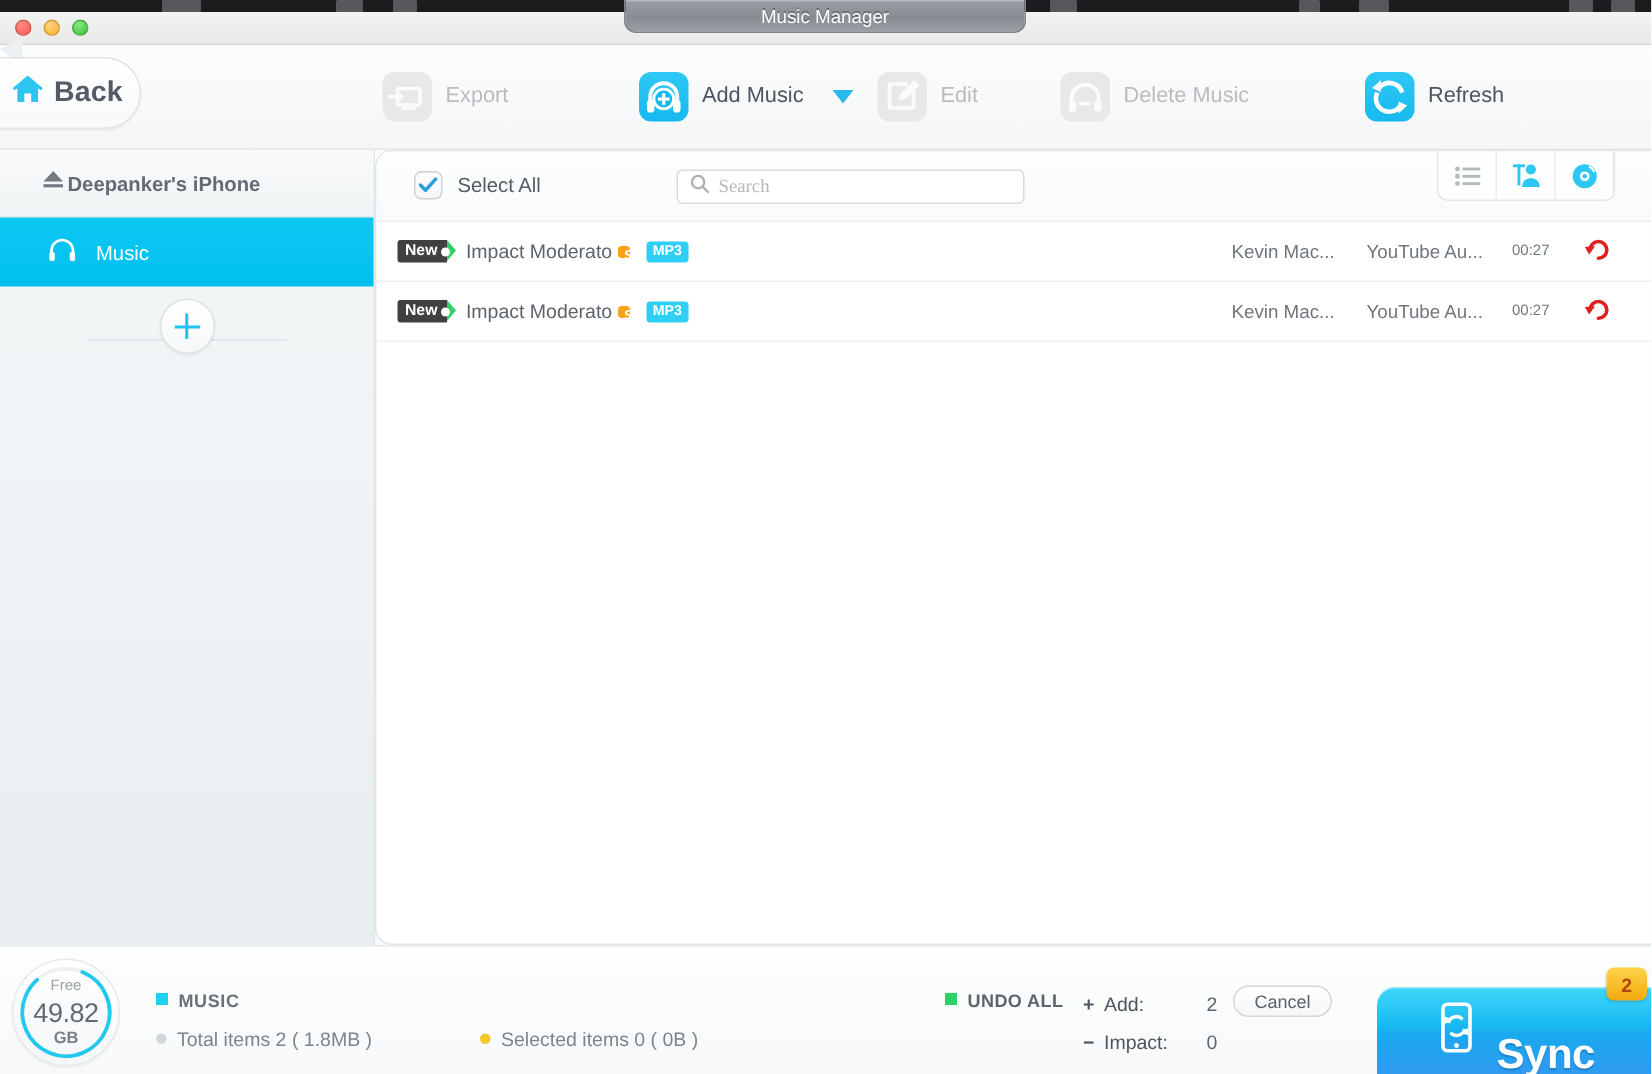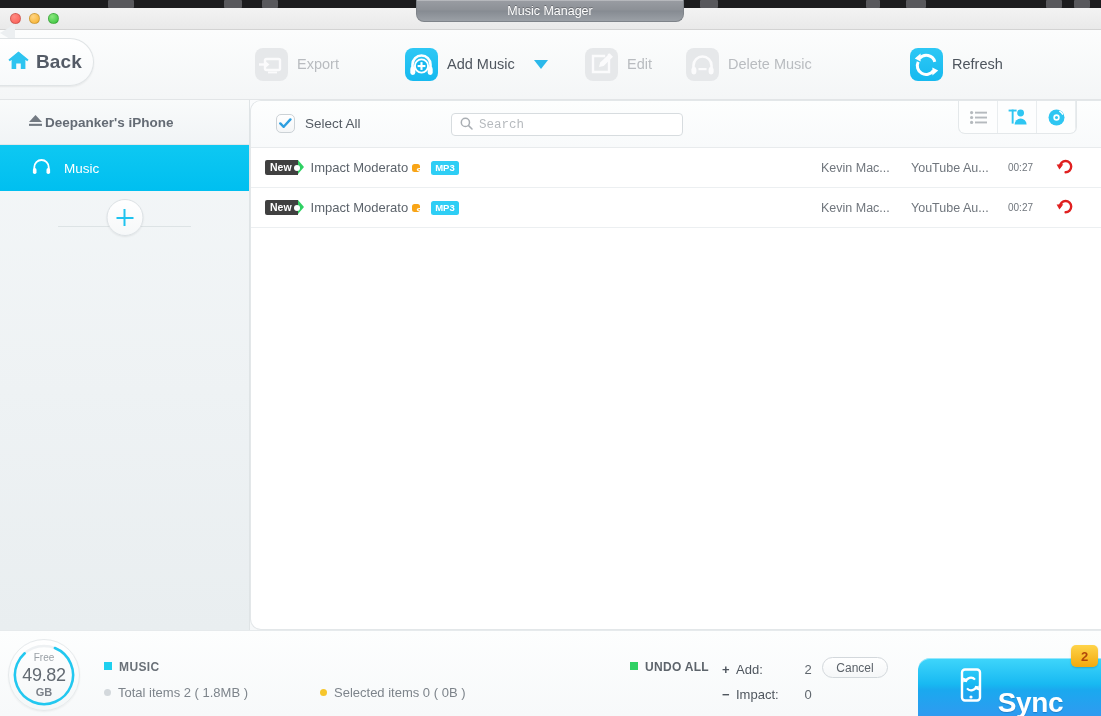--- a/index.html
+++ b/index.html
@@ -173,21 +173,21 @@
   .selectall .sa-label { font-size: 13.5px; color: #555c64; }
   .searchbox {
     position: absolute; top: 12px; left: 200px;
     width: 232px; height: 23px;
     background: #fff; border: 1px solid #d7dcdf; border-radius: 4px;
     display: flex; align-items: center; gap: 6px; padding-left: 8px;
   }
   .searchbox input {
     border: none; outline: none; font-size: 12.5px;
     color: #5a6068; background: transparent; width: 186px;
-    font-family: Liberation Mono, monospace;
+    font-family: Liberation Serif, serif;
   }
   .searchbox input::placeholder { color: #b6babe; }
 
   .viewtabs {
     position: absolute; top: 0; right: 24px;
     display: flex; height: 33px;
     border: 1px solid #e4e8ea; border-top: none;
     border-radius: 0 0 7px 7px; overflow: hidden;
     background: #fdfefe;
   }
@@ -364,21 +364,21 @@
       <svg width="33" height="33" viewBox="0 0 33 33">
         <rect x="10" y="11" width="15" height="11" rx="1.5" fill="none" stroke="#fbfbfc" stroke-width="2.4"></rect>
         <rect x="13" y="23.5" width="9" height="1.9" fill="#fbfbfc"></rect>
         <path d="M4 16.5 L13 16.5" stroke="#fbfbfc" stroke-width="2.4"></path>
         <path d="M9 12 L14.5 16.5 L9 21 Z" fill="#fbfbfc"></path>
       </svg>
     </span>
     <span class="tlabel">Export</span>
   </div>
 
-  <div class="tool-item active" style="left:405px;">
+  <div class="tool-item active" style="left:426px;">
     <span class="tico on">
       <svg width="33" height="33" viewBox="0 0 33 33">
         <path d="M7.5 20.5 L7.5 16.5 A9 9 0 0 1 25.5 16.5 L25.5 20.5" fill="none" stroke="#ffffff" stroke-width="2.6" stroke-linecap="round"></path>
         <rect x="5.3" y="18.5" width="5" height="8.5" rx="2.4" fill="#ffffff"></rect>
         <rect x="22.7" y="18.5" width="5" height="8.5" rx="2.4" fill="#ffffff"></rect>
         <circle cx="16.5" cy="18" r="6.6" fill="#14b9ef"></circle>
         <circle cx="16.5" cy="18" r="6.6" fill="none" stroke="#ffffff" stroke-width="1.9"></circle>
         <rect x="12.6" y="17" width="7.8" height="2.1" fill="#ffffff"></rect>
         <rect x="15.45" y="14.1" width="2.1" height="7.8" fill="#ffffff"></rect>
       </svg>
@@ -390,21 +390,21 @@
   <div class="tool-item" style="left:585px;">
     <span class="tico dim">
       <svg width="33" height="33" viewBox="0 0 33 33">
         <path d="M24 7 L24 24 L8 24 L8 8 L19 8" fill="none" stroke="#fbfbfc" stroke-width="2.4" stroke-linecap="square"></path>
         <path d="M14 19 L15.2 14.6 L24.6 5.4 L28 8.8 L18.6 18 Z" fill="#fbfbfc"></path>
       </svg>
     </span>
     <span class="tlabel">Edit</span>
   </div>
 
-  <div class="tool-item" style="left:686px;justify-content:space-between;">
+  <div class="tool-item" style="left:707px;justify-content:space-between;">
     <span class="tico dim">
       <svg width="33" height="33" viewBox="0 0 33 33">
         <path d="M7.5 21 L7.5 17.5 A9 9 0 0 1 25.5 17.5 L25.5 21" fill="none" stroke="#fbfbfc" stroke-width="2.6" stroke-linecap="round"></path>
         <rect x="5.4" y="19" width="5" height="7.5" rx="2.4" fill="#fbfbfc"></rect>
         <rect x="22.6" y="19" width="5" height="7.5" rx="2.4" fill="#fbfbfc"></rect>
         <rect x="12.5" y="20" width="8" height="2.2" fill="#fbfbfc"></rect>
       </svg>
     </span>
     <span class="tlabel">Delete Music</span>
   </div>

